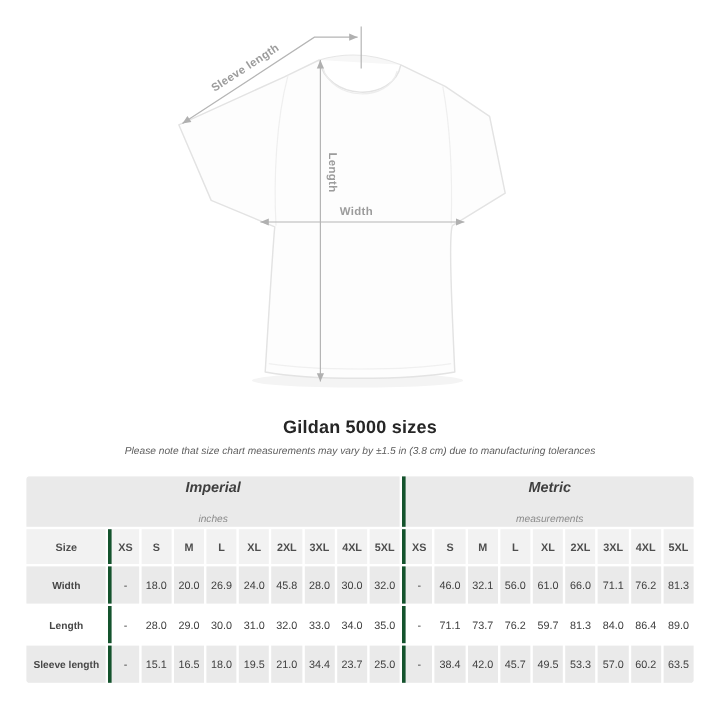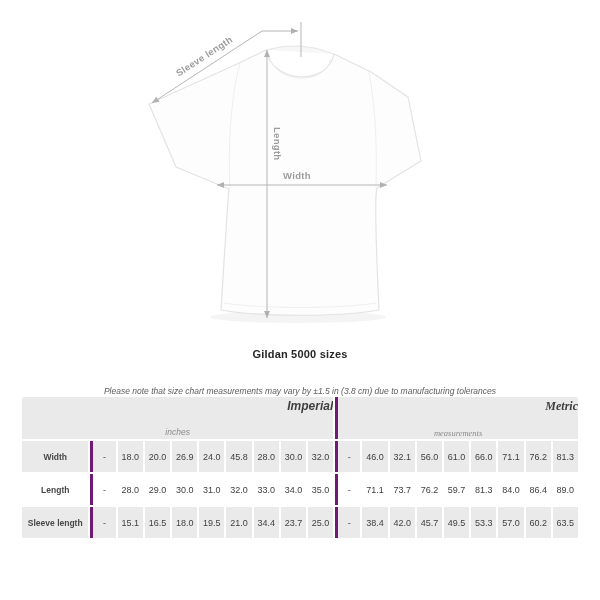--- a/index.html
+++ b/index.html
@@ -10,54 +10,54 @@
   }
   
   .figure-svg{position:absolute;left:0;top:0;}
   .measure-label{
     fill:#9c9c9c;font-weight:bold;font-size:9.5px;
     font-family:"Liberation Sans",sans-serif;letter-spacing:.3px;
   }
   
   .chart-title{
     position:absolute;top:348px;left:0;width:600px;text-align:center;
-    font-size:11px;font-weight:bold;color:#262626;letter-spacing:.2px;
+    font-size:15px;font-weight:bold;color:#262626;letter-spacing:.2px;
   }
   .chart-note{
     position:absolute;top:370px;left:0;width:600px;text-align:center;
-    font-style:italic;font-size:8.5px;color:#5d5d5d;margin-top:16px;
+    font-style:italic;font-size:8.5px;color:#5d5d5d;
   }
   
   .table-wrap{
     position:absolute;left:20px;top:395px;width:560px;
     border-radius:9px;overflow:hidden;
   }
   table.size-table{
     border-collapse:separate;border-spacing:2px;
     width:560px;table-layout:fixed;
   }
   .size-table th,.size-table td{
     padding:0;text-align:center;vertical-align:middle;overflow:hidden;
   }
   col.c-label{width:66px;}
   col.c-data{width:25px;}
   tr.group-row th{height:42px;background:#eaeaea;}
-  .g-label{font-style:italic;font-weight:bold;font-size:12px;color:#3f3f3f;text-align:right;}
+  .g-label{font-style:italic;font-weight:bold;font-size:12px;color:#3f3f3f;}
   .g-sub{font-style:italic;font-weight:normal;font-size:8.5px;color:#8a8a8a;margin-top:14px;}
   tr.size-row th{
     height:29px;background:#f2f2f2;
     font-weight:bold;font-size:9px;color:#4e4e4e;
   }
   tr.data-row{height:31px;}
   tr.data-row th{
     font-weight:bold;font-size:8.5px;color:#474747;background:#ffffff;
   }
   tr.data-row td{font-size:9px;color:#404040;background:#ffffff;}
   tr.row-gray th, tr.row-gray td{background:#eaeaea;}
-  .gstart{border-left:3px solid #701a75;font-family:Liberation Serif, serif;}
+  .gstart{border-left:3px solid #14532d;}
 </style>
 </head>
 <body>
 
 <svg class="figure-svg" width="600" height="340" viewBox="0 0 600 340">
   <g>
 
     <ellipse cx="298" cy="317" rx="88" ry="6" fill="#f4f4f4"></ellipse>
 
     <path d="M 266,50
@@ -131,20 +131,41 @@
         <tr class="group-row">
     <th colspan="10">
       <div class="g-label">Imperial</div>
       <div class="g-sub">inches</div>
     </th>
     <th colspan="9" class="gstart">
       <div class="g-label">Metric</div>
       <div class="g-sub">measurements</div>
     </th>
   </tr>
+  <tr class="size-row">
+    <th>Size</th>
+    <th class="gstart">XS</th>
+    <th>S</th>
+    <th>M</th>
+    <th>L</th>
+    <th>XL</th>
+    <th>2XL</th>
+    <th>3XL</th>
+    <th>4XL</th>
+    <th>5XL</th>
+    <th class="gstart">XS</th>
+    <th>S</th>
+    <th>M</th>
+    <th>L</th>
+    <th>XL</th>
+    <th>2XL</th>
+    <th>3XL</th>
+    <th>4XL</th>
+    <th>5XL</th>
+  </tr>
   <tr class="data-row row-gray">
     <th>Width</th>
     <td class="gstart">-</td>
     <td>18.0</td>
     <td>20.0</td>
     <td>26.9</td>
     <td>24.0</td>
     <td>45.8</td>
     <td>28.0</td>
     <td>30.0</td>

